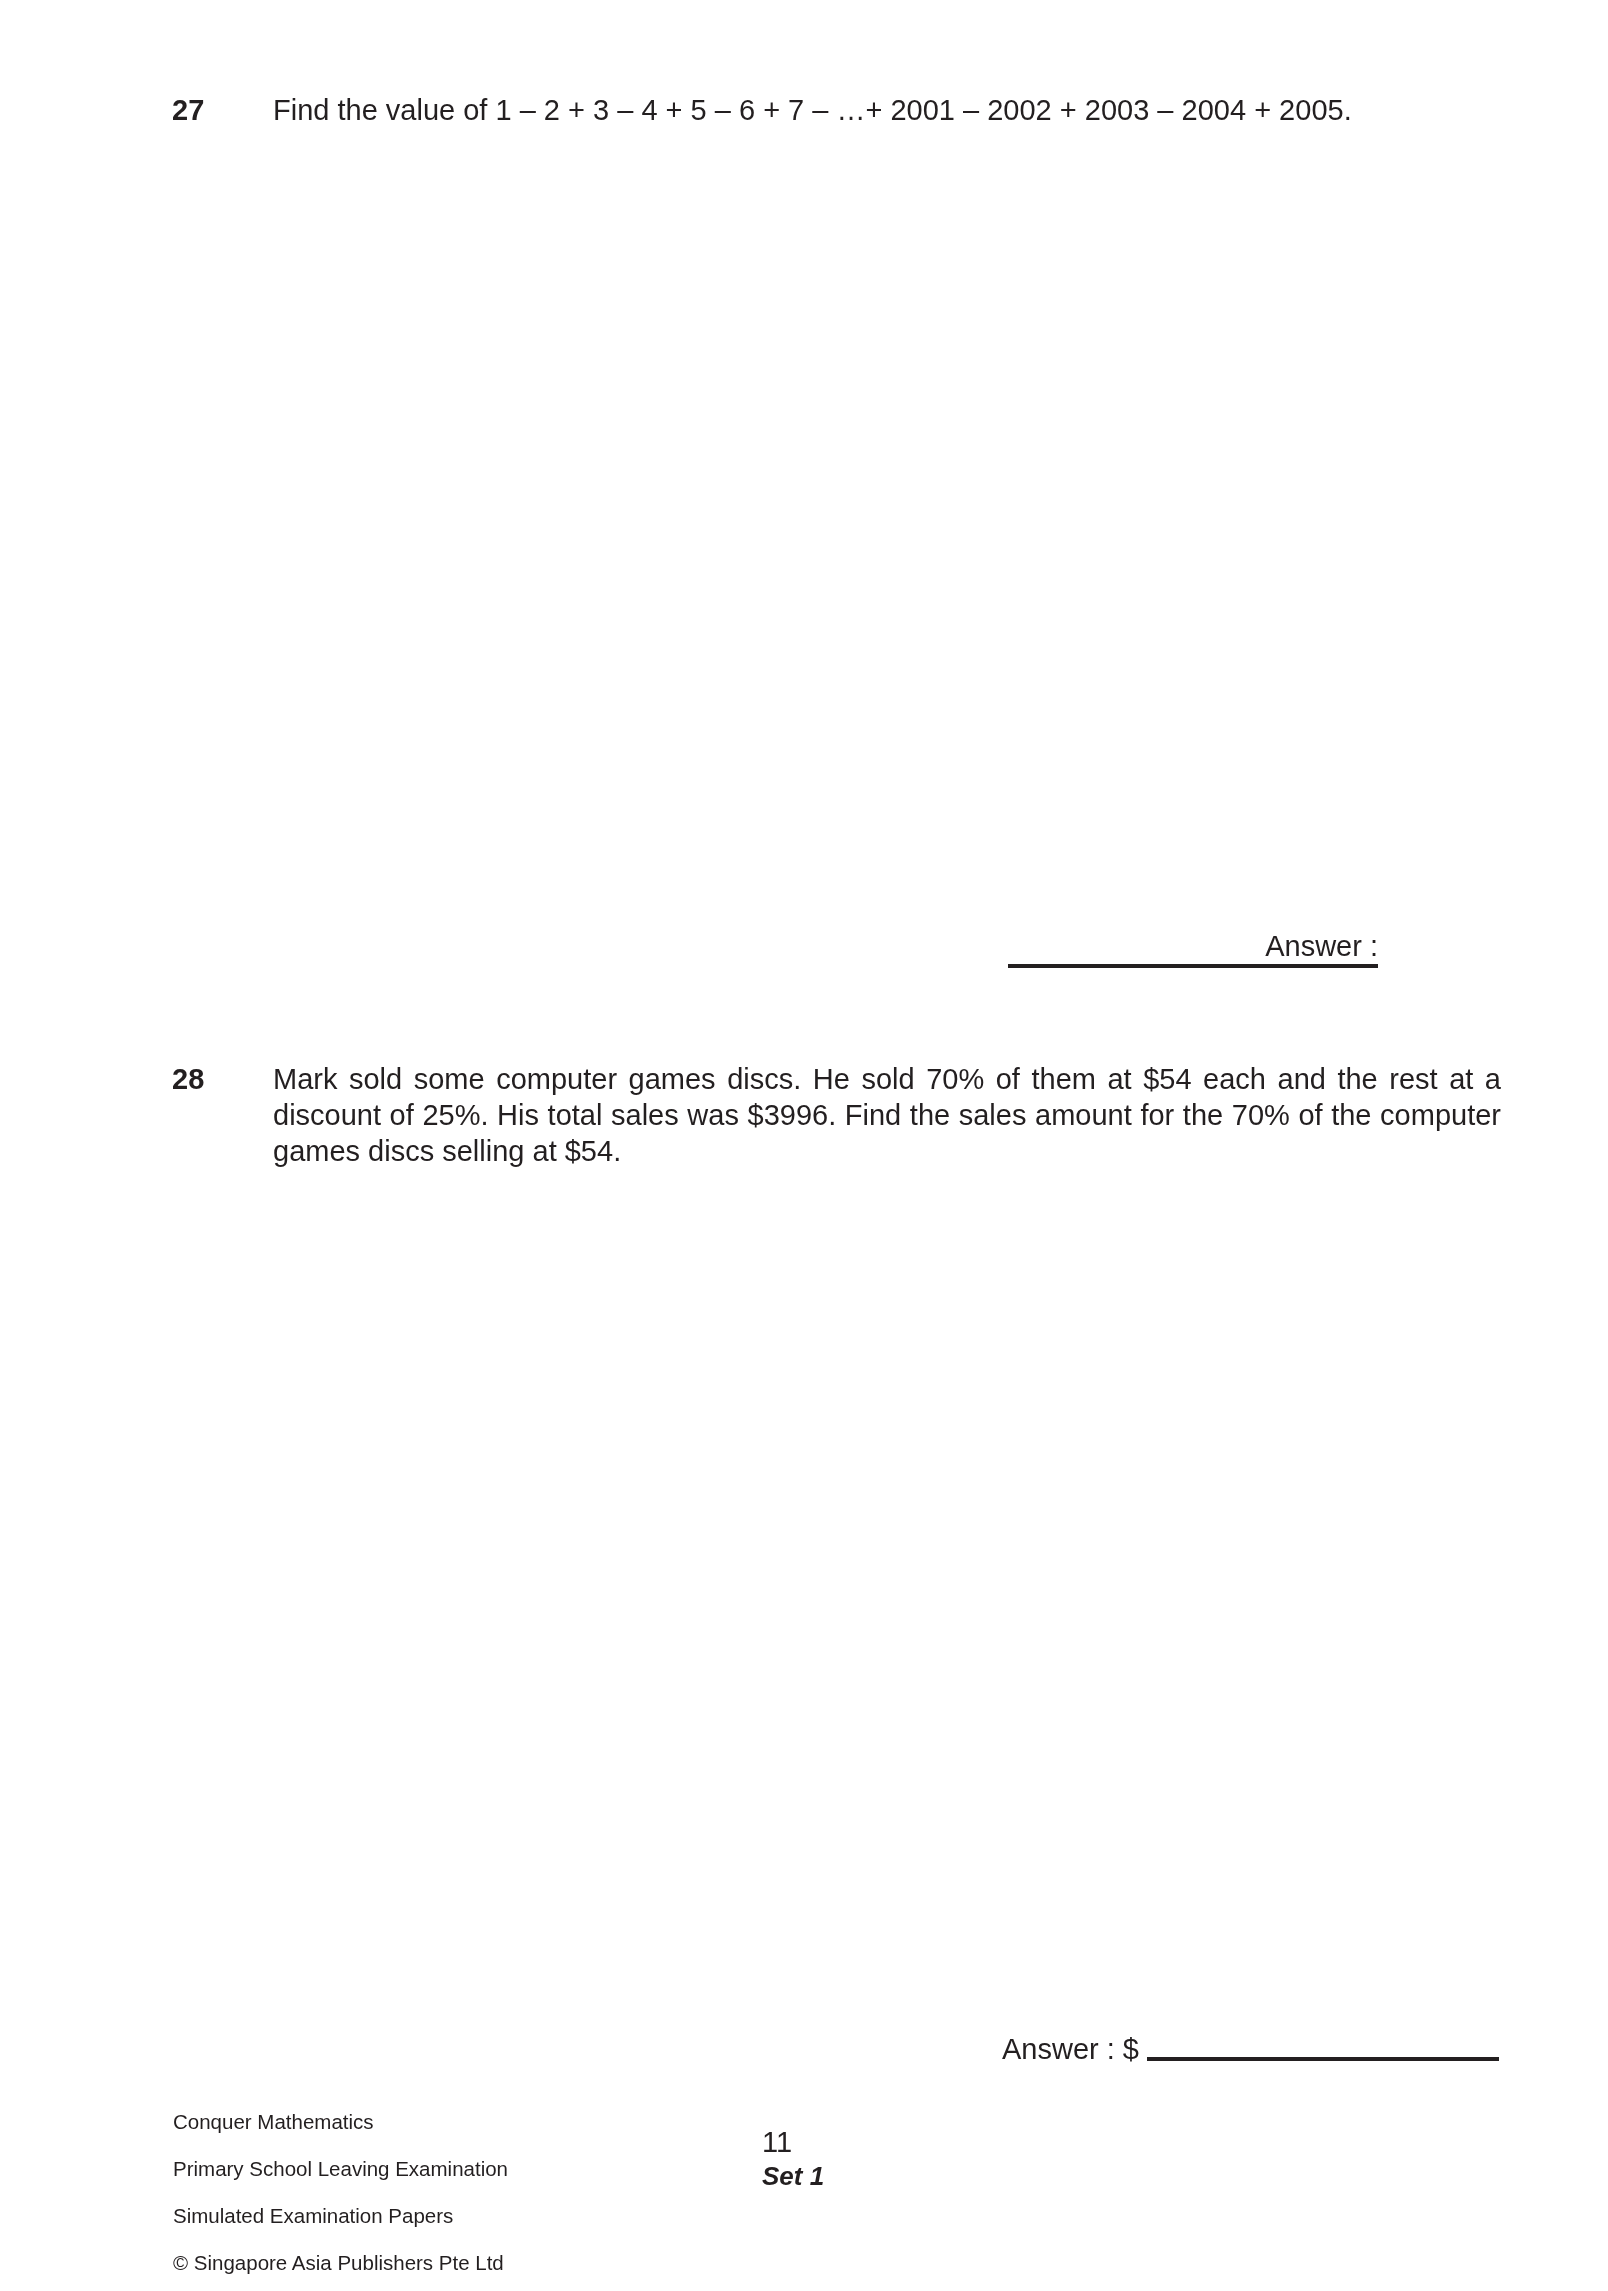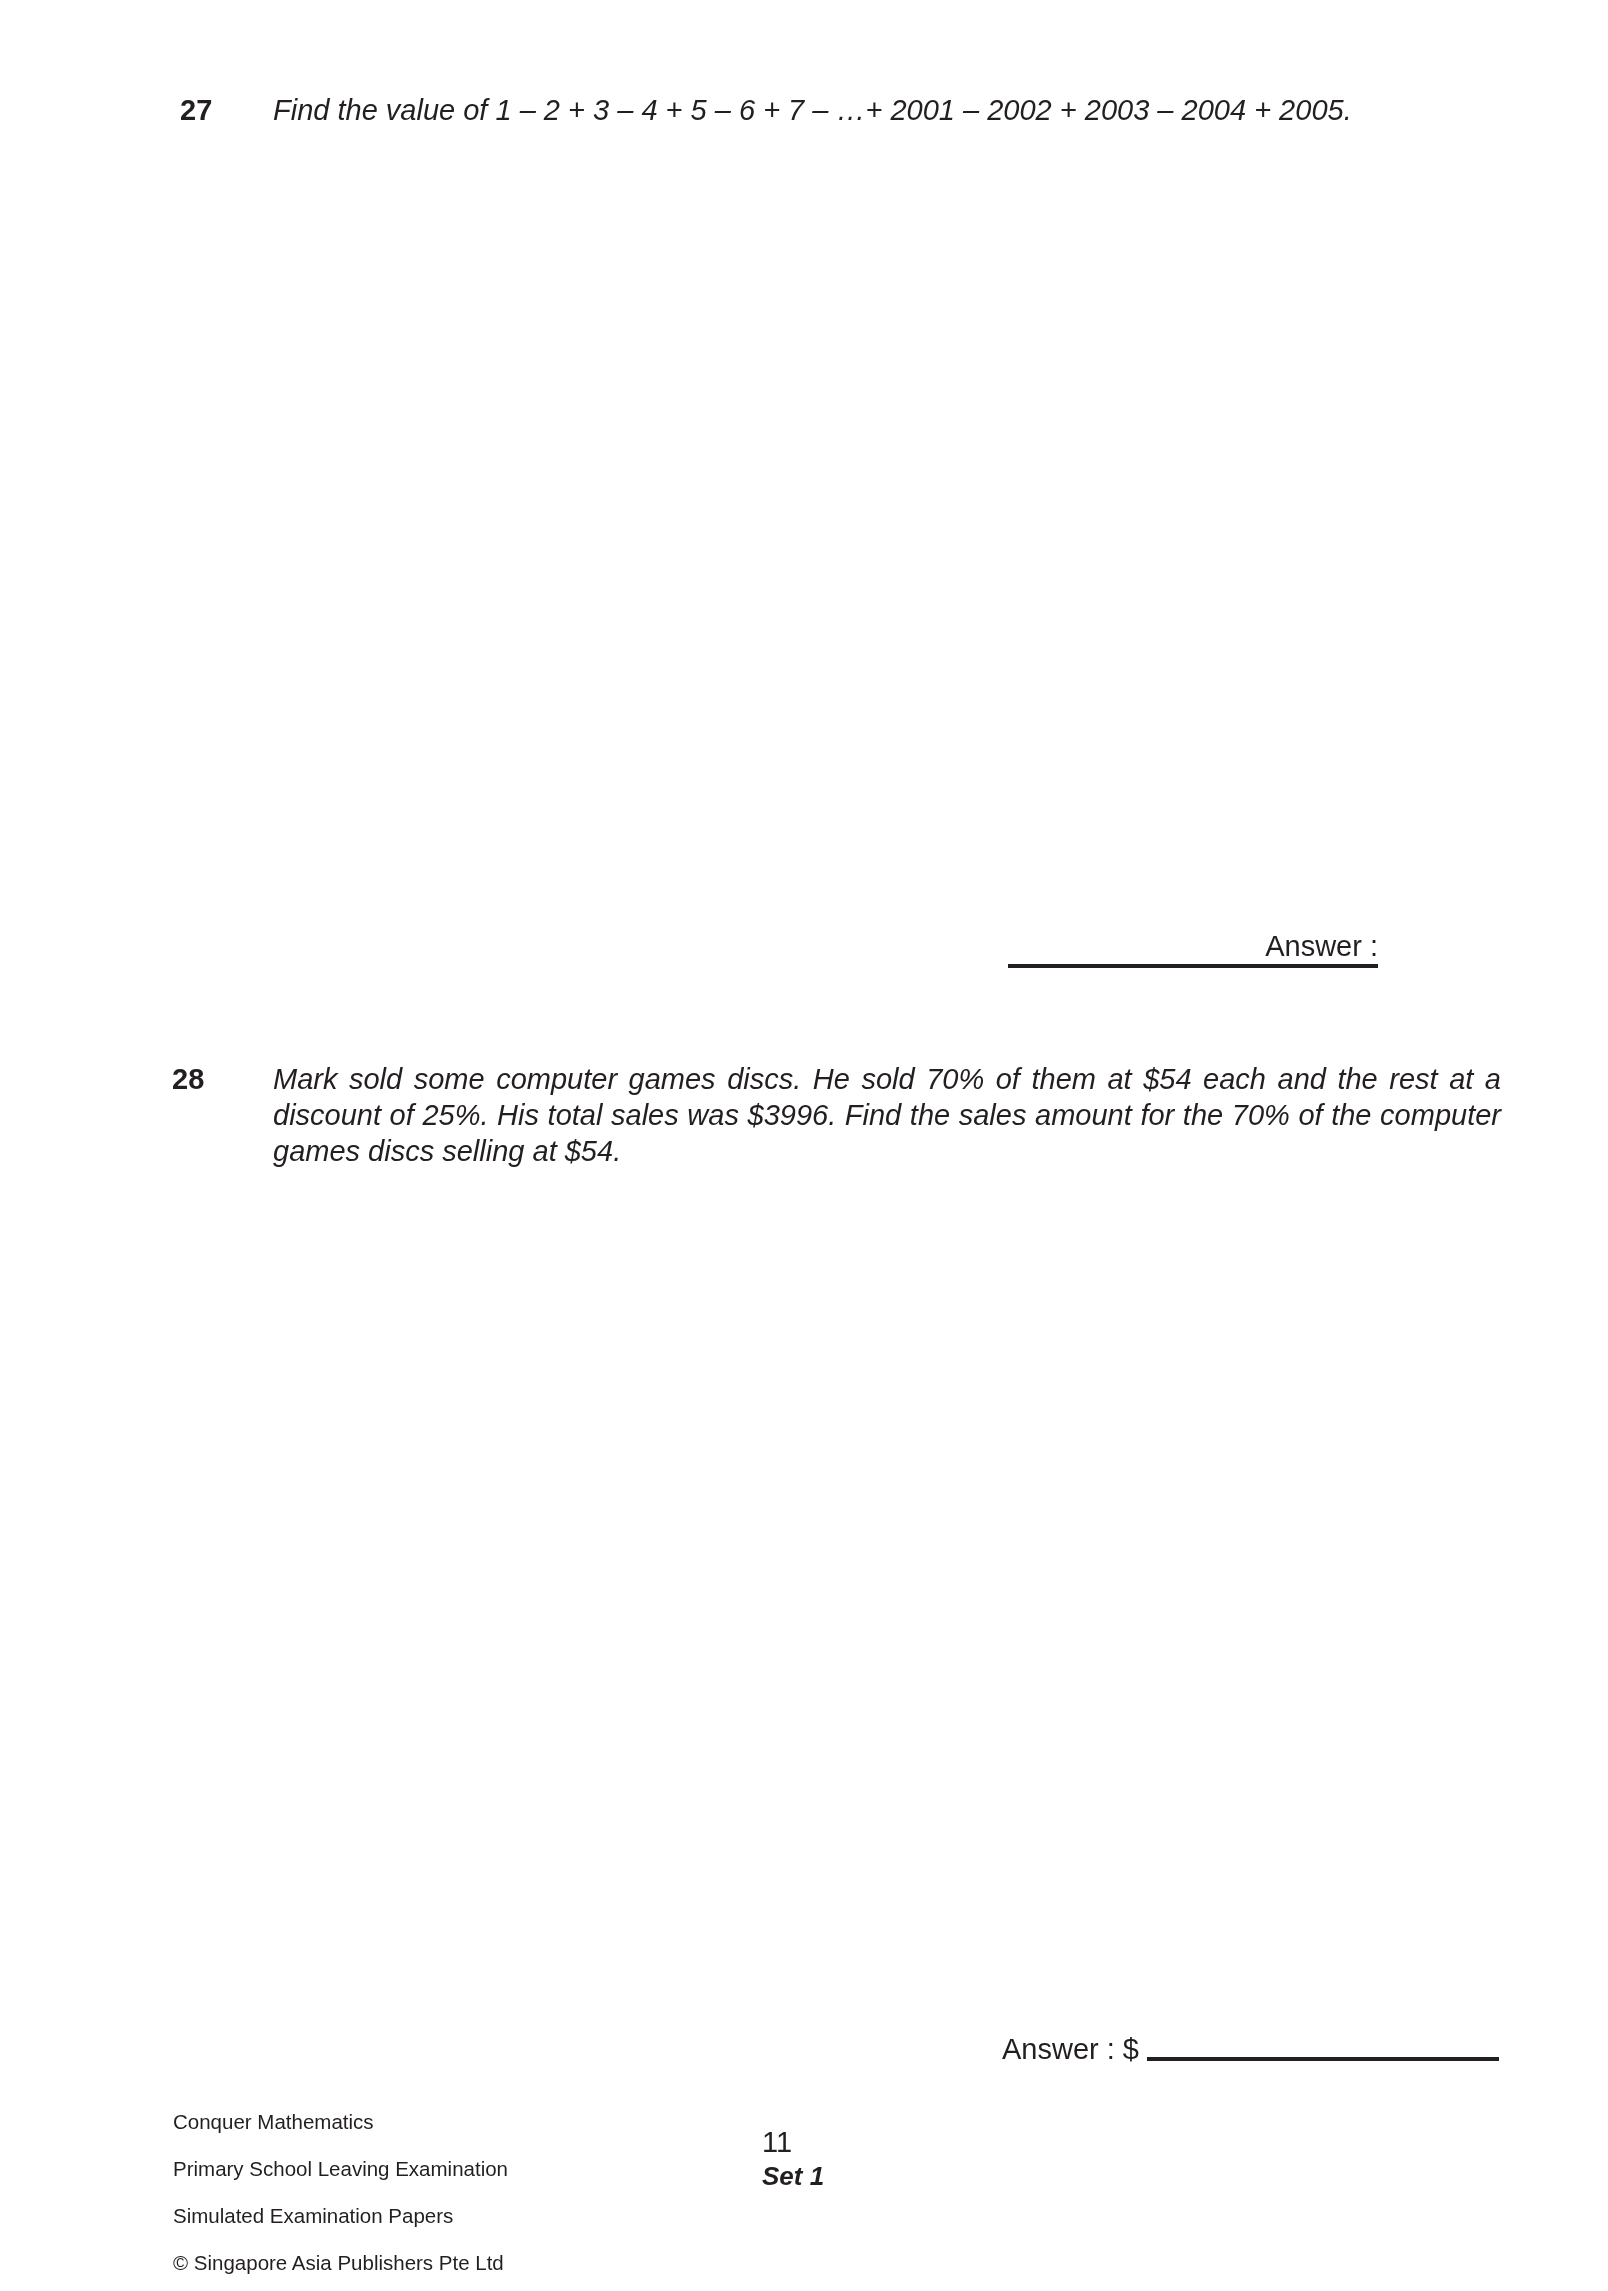--- a/index.html
+++ b/index.html
@@ -6,23 +6,23 @@
     body {
       width: 1608px; height: 2291px; position: relative; overflow: hidden;
       font-family: "Liberation Sans", sans-serif; color: #231f20;
     }
     .q-num {
       position: absolute; left: 172px; font-weight: bold; font-size: 29px;
       line-height: 36px;
     }
     .q-text {
       position: absolute; left: 273px; width: 1228px; font-size: 29px;
-      line-height: 36px; text-align: justify; text-align-last: left; font-style: italic;
+      line-height: 36px; text-align: justify; text-align-last: left;
     }
-    #q27-num { top: 92px; margin-left: 8px; }
+    #q27-num { top: 92px; }
     #q27-text { top: 92px; white-space: nowrap; }
     #q28-num { top: 1061px; }
     #q28-text { top: 1061px; }
     .answer {
       position: absolute; display: flex; align-items: flex-end;
       font-size: 29px; line-height: 36px;
     }
     #answer-27 { left: 1000px; top: 928px; flex-direction: column; }
     #answer-28 { left: 1002px; top: 2031px; }
     .answer-line {

